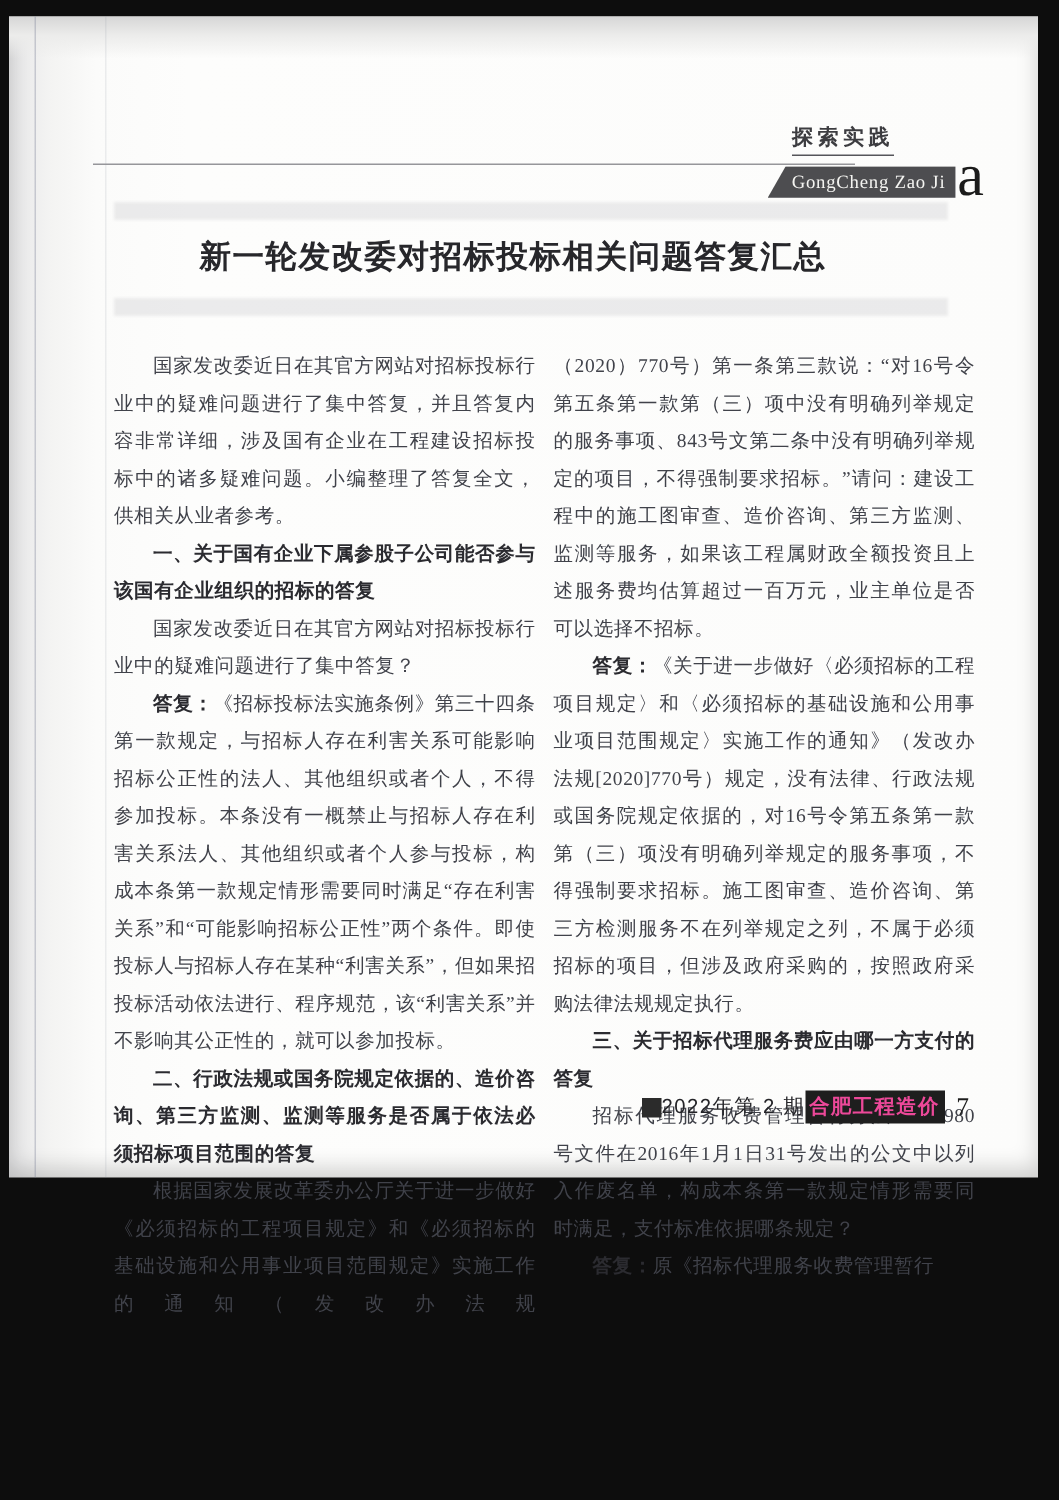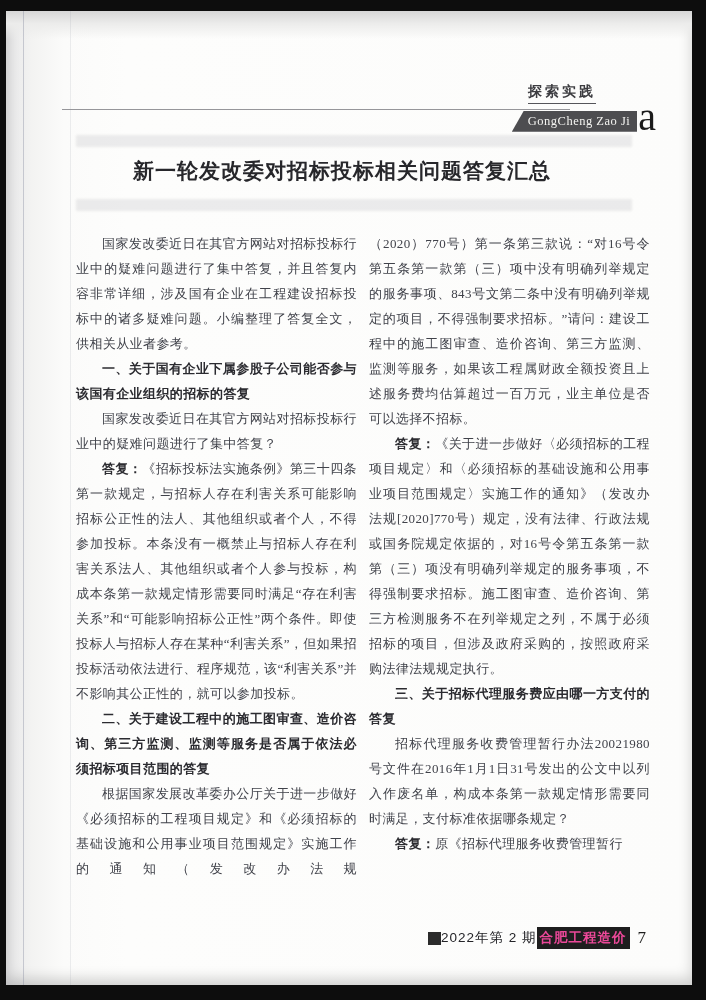--- a/index.html
+++ b/index.html
@@ -3,21 +3,21 @@
 <meta charset="utf-8">
 <style>
   html,body{margin:0;padding:0;}
   body{
     width:706px;height:1000px;position:relative;overflow:hidden;
     background:#0d0d0d;
     font-family:"Liberation Serif","DejaVu Serif",serif;
   }
   
   .page{
-    position:absolute;left:6px;top:11px;width:686px;height:974px;
+    position:absolute;left:6px;top:11px;width:686px;height:774px;
     background:linear-gradient(90deg,#e7e7e8 0px,#f3f3f2 26px,#fbfbfa 58px,#fdfdfc 120px,#fcfcfb 100%);
     box-shadow:inset 0 -6px 14px rgba(0,0,0,.18);
   }
   .page::before{ 
     content:"";position:absolute;top:0;left:0;right:0;height:28px;
     background:linear-gradient(180deg,#d6d6d6 0,#ececeb 45%,rgba(253,253,252,0) 100%);
   }
   .crease{
     position:absolute;top:0;bottom:0;left:17px;width:1px;
     background:rgba(130,135,155,.38);
@@ -120,21 +120,21 @@
   </header>
 
   <h1 class="article-title">新一轮发改委对招标投标相关问题答复汇总</h1>
 
   <main class="columns">
     <section class="col" id="col-left">
         <p class="para">国家发改委近日在其官方网站对招标投标行业中的疑难问题进行了集中答复，并且答复内容非常详细，涉及国有企业在工程建设招标投标中的诸多疑难问题。小编整理了答复全文，供相关从业者参考。</p>
         <p class="para heading">一、关于国有企业下属参股子公司能否参与该国有企业组织的招标的答复</p>
         <p class="para">国家发改委近日在其官方网站对招标投标行业中的疑难问题进行了集中答复？</p>
         <p class="para"><b class="reply-prefix">答复：</b>《招标投标法实施条例》第三十四条第一款规定，与招标人存在利害关系可能影响招标公正性的法人、其他组织或者个人，不得参加投标。本条没有一概禁止与招标人存在利害关系法人、其他组织或者个人参与投标，构成本条第一款规定情形需要同时满足“存在利害关系”和“可能影响招标公正性”两个条件。即使投标人与招标人存在某种“利害关系”，但如果招投标活动依法进行、程序规范，该“利害关系”并不影响其公正性的，就可以参加投标。</p>
-        <p class="para heading">二、关于建设工程中的施工图审查、造价咨询、第三方监测、监测等服务是否属于依法必须招标项目范围的答复</p>
+        <p class="para heading">二、行政法规或国务院规定依据的、造价咨询、第三方监测、监测等服务是否属于依法必须招标项目范围的答复</p>
         <p class="para justify-last">根据国家发展改革委办公厅关于进一步做好《必须招标的工程项目规定》和《必须招标的基础设施和公用事业项目范围规定》实施工作的通知（发改办法规</p>
       </section>
     <section class="col" id="col-right">
         <p class="para no-indent">（2020）770号）第一条第三款说：“对16号令第五条第一款第（三）项中没有明确列举规定的服务事项、843号文第二条中没有明确列举规定的项目，不得强制要求招标。”请问：建设工程中的施工图审查、造价咨询、第三方监测、监测等服务，如果该工程属财政全额投资且上述服务费均估算超过一百万元，业主单位是否可以选择不招标。</p>
         <p class="para"><b class="reply-prefix">答复：</b>《关于进一步做好〈必须招标的工程项目规定〉和〈必须招标的基础设施和公用事业项目范围规定〉实施工作的通知》（发改办法规[2020]770号）规定，没有法律、行政法规或国务院规定依据的，对16号令第五条第一款第（三）项没有明确列举规定的服务事项，不得强制要求招标。施工图审查、造价咨询、第三方检测服务不在列举规定之列，不属于必须招标的项目，但涉及政府采购的，按照政府采购法律法规规定执行。</p>
         <p class="para heading">三、关于招标代理服务费应由哪一方支付的答复</p>
         <p class="para">招标代理服务收费管理暂行办法20021980号文件在2016年1月1日31号发出的公文中以列入作废名单，构成本条第一款规定情形需要同时满足，支付标准依据哪条规定？</p>
         <p class="para"><b class="reply-prefix">答复：</b>原《招标代理服务收费管理暂行</p>
       </section>
   </main>

